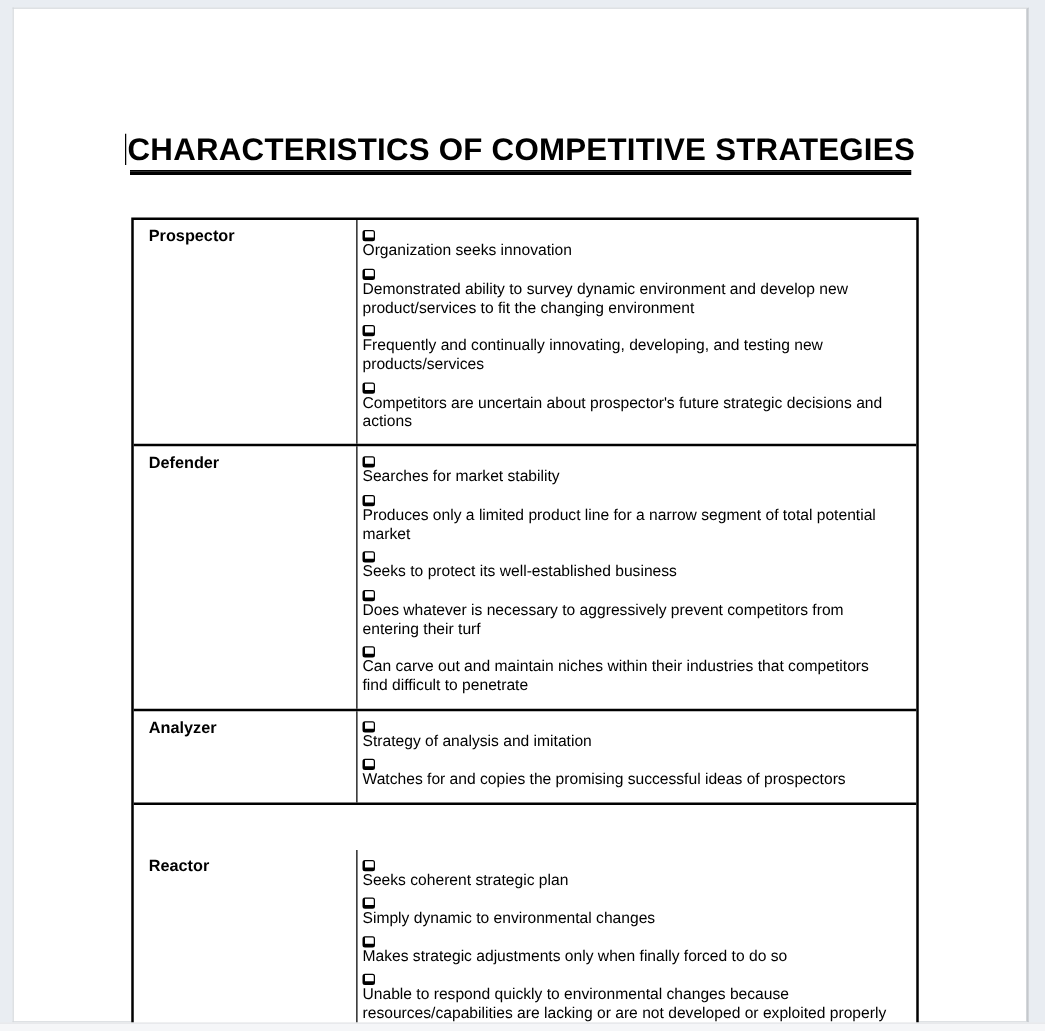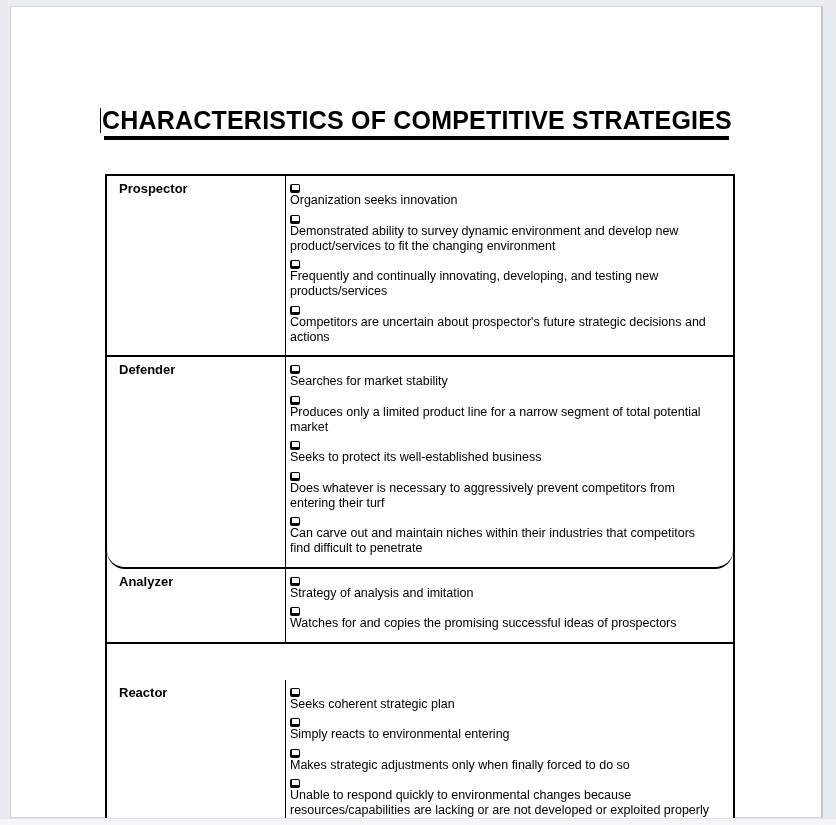--- a/index.html
+++ b/index.html
@@ -69,21 +69,21 @@
     width: 630px;
     border: 2.5px solid #000;
     background: #fff;
   }
   .s-row {
     display: flex;
     border-bottom: 2px solid #000;
   }
   .s-row:last-child { border-bottom: none; }
   .s-row:nth-child(1) { min-height: 139px; }
-  .s-row:nth-child(2) { min-height: 159px; border-radius: 18px; }
+  .s-row:nth-child(2) { min-height: 159px; }
   .s-row:nth-child(3) { min-height: 73px;  }
   .s-row:nth-child(4) { min-height: 123px; margin-top: 36px; }
 
   .label-cell {
     flex: 0 0 179px;
     border-right: 1.5px solid #000;
     padding: 5px 12px;
     font-size: 13px;
     font-weight: bold;
     line-height: 16px;
@@ -200,21 +200,21 @@
   <div class="s-row">
     <div class="label-cell">Reactor</div>
     <div class="items-cell">
   <div class="bullet-item">
     <span class="checkbox-glyph"></span>
     <span class="item-text">Seeks coherent strategic plan</span>
   </div>
 
   <div class="bullet-item">
     <span class="checkbox-glyph"></span>
-    <span class="item-text">Simply reacts to environmental entering</span>
+    <span class="item-text">Simply dynamic to environmental changes</span>
   </div>
 
   <div class="bullet-item">
     <span class="checkbox-glyph"></span>
     <span class="item-text">Makes strategic adjustments only when finally forced to do so</span>
   </div>
 
   <div class="bullet-item">
     <span class="checkbox-glyph"></span>
     <span class="item-text">Unable to respond quickly to environmental changes because resources/capabilities are lacking or are not developed or exploited properly</span>

